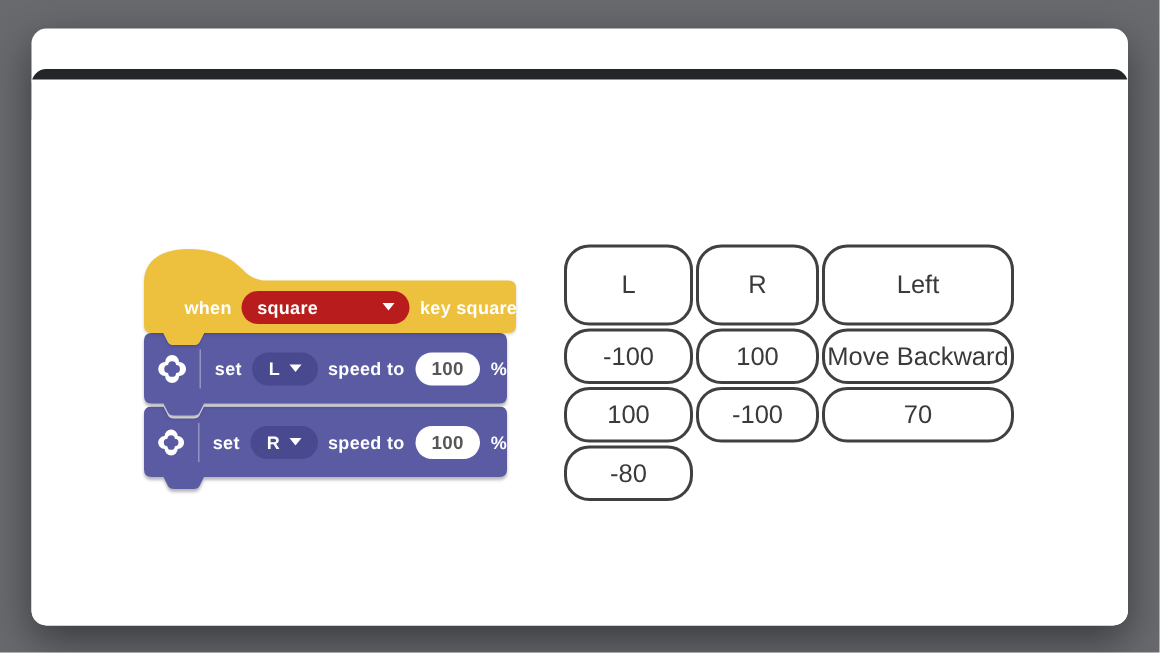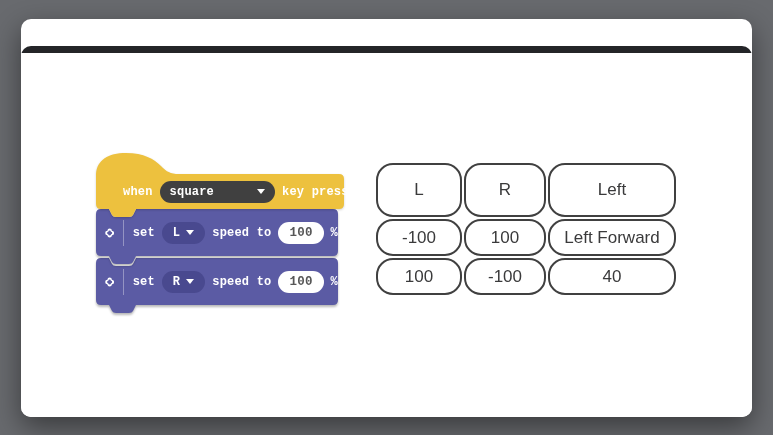--- a/index.html
+++ b/index.html
@@ -24,39 +24,39 @@
   .urlbar{
     position:absolute;left:209px;top:10px;width:307px;height:19px;
     background:#4B4C50;border-radius:10px;
     display:flex;align-items:center;justify-content:center;
     color:#DFDFE0;font-size:11.5px;
   }
   .share{position:absolute;left:692px;top:7px;width:20px;height:22px;}
   .content{position:absolute;left:0;top:34px;width:731px;height:364px;background:#fff;border-radius:0 0 10px 10px;}
 
   
-  .blocks{position:absolute;left:75px;top:100px;width:260px;height:180px;font-family:Liberation Mono, monospace;}
+  .blocks{position:absolute;left:75px;top:113px;width:260px;height:180px;}
   .blocks svg.shape{position:absolute;left:0;}
   .svg-hat{top:0;filter:drop-shadow(0 1px 1px rgba(0,0,0,.18));}
   .svg-set1{top:56px;filter:drop-shadow(0 2px 1px rgba(0,0,0,.28));}
   .svg-set2{top:105px;filter:drop-shadow(0 2px 1px rgba(0,0,0,.28));}
   .brow{
     position:absolute;left:0;z-index:3;display:flex;align-items:center;
     padding-left:9px;gap:7px;color:#fff;font-size:12px;font-weight:600;
     letter-spacing:.2px;white-space:nowrap;
   }
   .brow-hat{top:21px;height:35px;width:239px;}
   .brow-set1{top:56px;height:47px;width:233px;}
   .brow-set2{top:105px;height:47px;width:233px;}
   .vsep{width:1px;height:26px;background:rgba(255,255,255,.35);margin:0 2px;}
   .pill{
     display:flex;align-items:center;gap:6px;border-radius:13px;
     padding:4px 10px;font-size:12px;font-weight:600;color:#fff;cursor:pointer;
   }
-  .pill-yellow{background:#404040;gap:43px;}
+  .pill-yellow{background:#b91c1c;gap:43px;}
   .pill-purple{background:#49498F;padding:4px 11px;}
   .caret{width:0;height:0;border-left:4px solid transparent;border-right:4px solid transparent;border-top:5px solid #fff;}
   .pill-white{
     background:#fff;color:#575757;border-radius:12px;padding:4px 11px;
     font-size:12.5px;font-weight:700;cursor:text;
   }
 
   
   .ptable{
     position:absolute;left:355px;top:110px;
@@ -107,21 +107,21 @@
         <svg width="26" height="26" viewBox="0 0 26 26">
           <circle cx="13" cy="13" r="10.6" fill="none" stroke="#fff" stroke-width="2"></circle>
           <path fill="#fff" d="M13 7 L14.7 11.45 L19.47 11.7 L15.76 14.7 L17 19.3 L13 16.7 L9 19.3 L10.24 14.7 L6.53 11.7 L11.3 11.45 Z"></path>
         </svg>
         <div class="vsep"></div>
         <span>when</span>
         <span class="pill pill-yellow">
           <span>square</span>
           <span class="caret"></span>
         </span>
-        <span>key pressed</span>
+        <span>key square</span>
       </div>
 
       <div class="brow brow-set1">
         <svg width="26" height="26" viewBox="0 0 26 26">
           <g fill="#fff">
             <circle cx="13" cy="6.8" r="6.2"></circle>
               <circle cx="19.2" cy="13" r="6.2"></circle>
             <circle cx="13" cy="19.2" r="6.2"></circle>
               <circle cx="6.8" cy="13" r="6.2"></circle>
             <circle cx="13" cy="13" r="4"></circle>
@@ -174,23 +174,24 @@
       </div>
     </div>
 
     <div class="ptable">
       <div class="cell">L</div>
       <div class="cell">R</div>
       <div class="cell">Left</div>
 
       <div class="cell">-100</div>
       <div class="cell">100</div>
-      <div class="cell">Left Forward</div>
+      <div class="cell">Move Backward</div>
 
       <div class="cell">100</div>
       <div class="cell">-100</div>
 
-      <div class="cell">40</div>
+      <div class="cell">70</div>
 
+      <div class="cell">-80</div>
     </div>
 
   </div>
 </div>
 
 </body></html>

